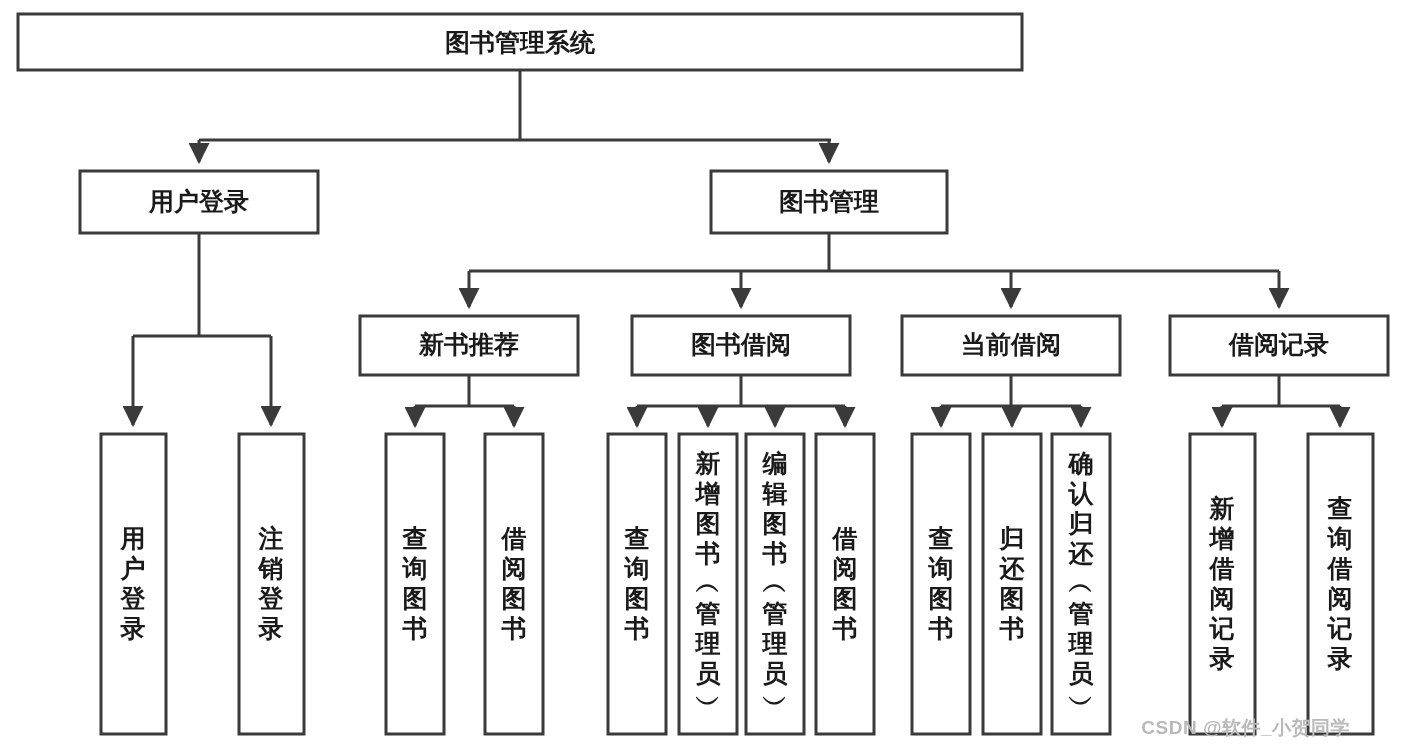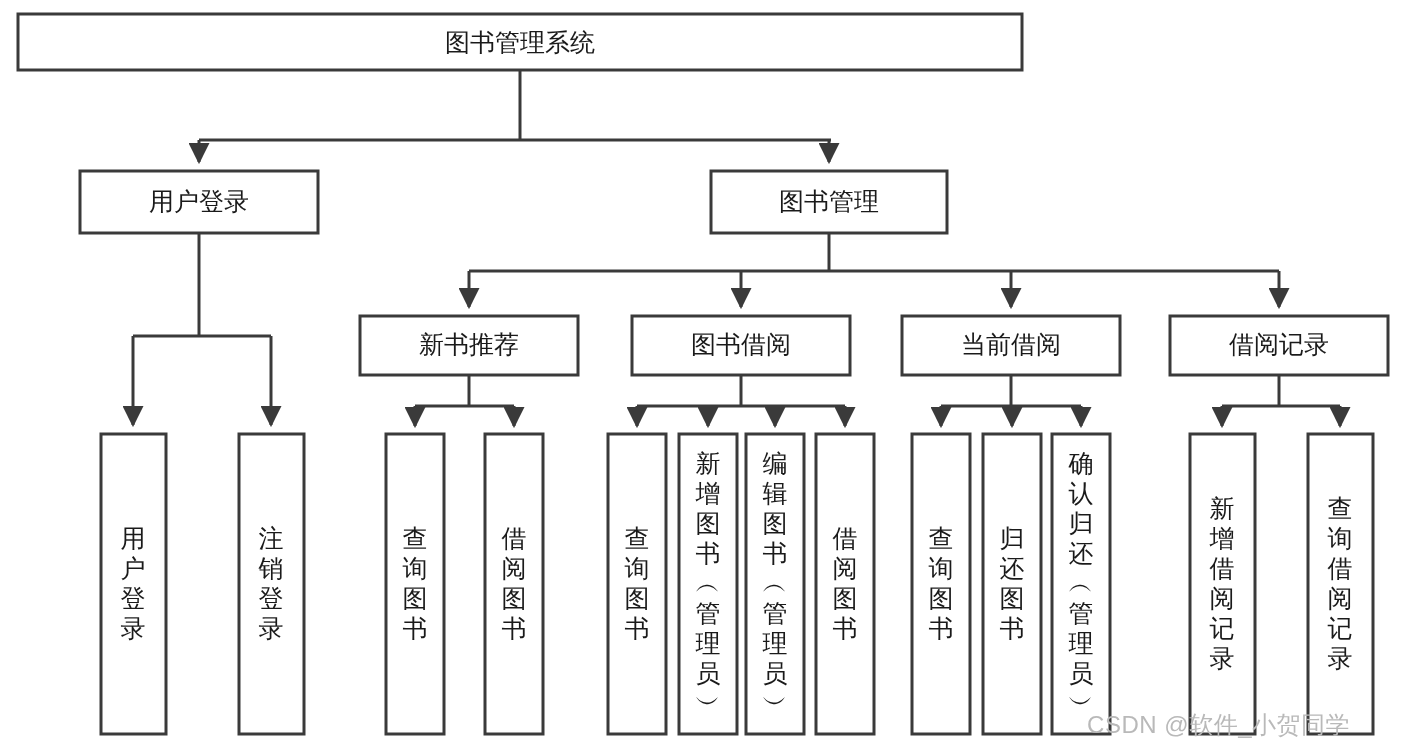--- a/index.html
+++ b/index.html
@@ -1,20 +1,20 @@
 <!DOCTYPE html>
 <html><head>
 <meta charset="utf-8">
 <style>
   html,body{margin:0;padding:0;background:#ffffff;}
   body{
     font-family:"Liberation Sans","DejaVu Sans",sans-serif;
     width:1405px;height:747px;overflow:hidden;position:relative;
   }
-  #diagram-root{position:relative;width:1358px;height:747px;background:#fff;}
+  #diagram-root{position:relative;width:1358px;height:747px;background:#fff;font-weight:bold;}
   svg#flow{position:absolute;left:0;top:0;width:1405px;height:747px;display:block;}
 
   .node-box{
     fill:#ffffff;
     stroke:#3a3a3a;
     stroke-width:3;
   }
   .node-label{
     font-family:"Liberation Sans","DejaVu Sans",sans-serif;
     fill:#1a1a1a;
@@ -33,21 +33,21 @@
     stroke-width:3;
     fill:none;
   }
   .arrow-head{ fill:#3a3a3a; stroke:none; }
 
   .watermark{
     position:absolute;
     right:8px;
     bottom:6px;
     font-family:"Liberation Sans","DejaVu Sans",sans-serif;
-    font-size:24px;
+    font-size:19px;
     color:#b9b9b9;
     letter-spacing:0.5px;
     white-space:nowrap;
     pointer-events:none;
   }
 </style>
 </head>
 <body>
 
 <div id="diagram-root">

